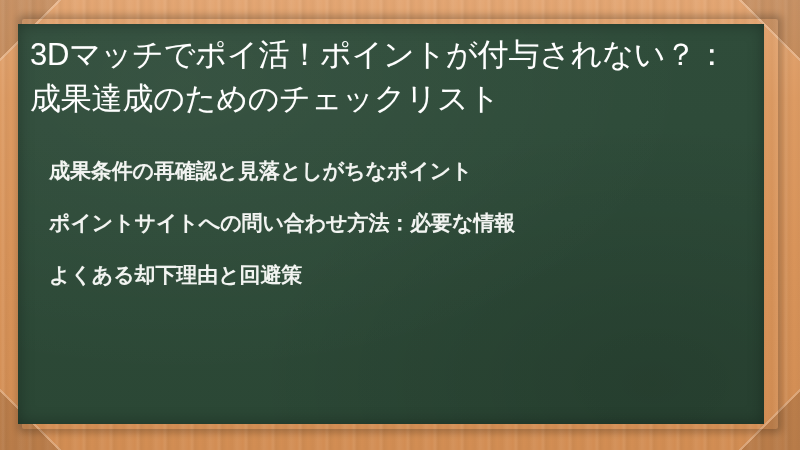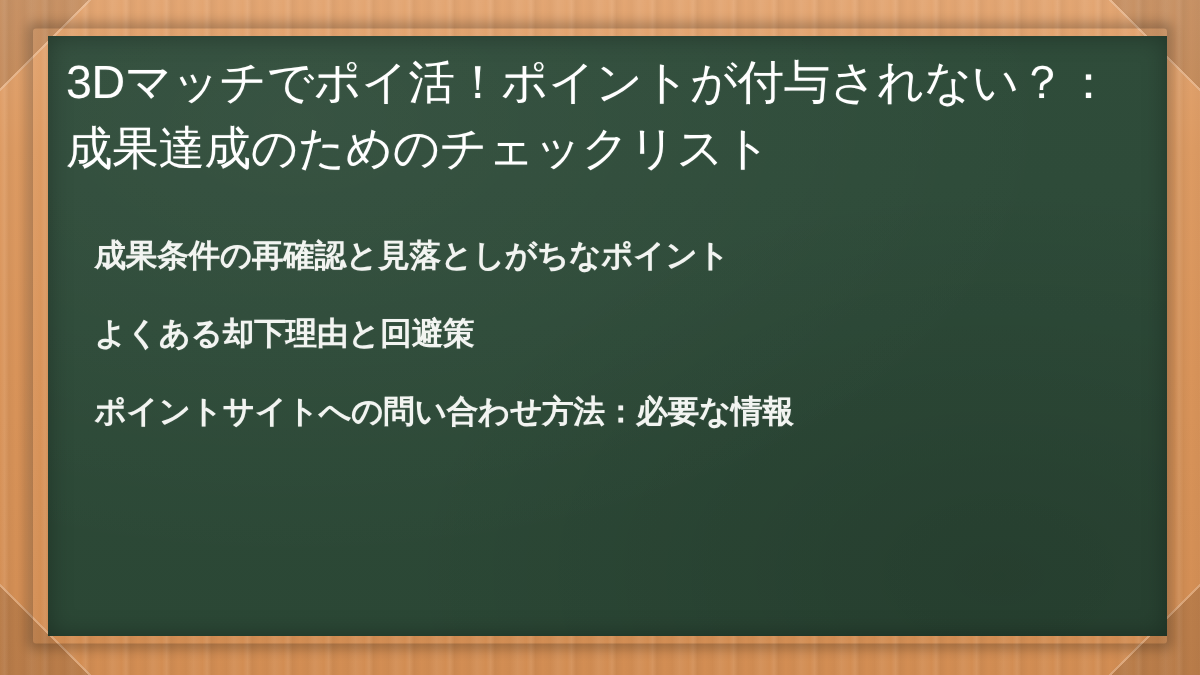--- a/index.html
+++ b/index.html
@@ -43,21 +43,21 @@
   
   #frame-inner-shadow{
     position:absolute; left:22px; top:19px; right:22px; bottom:21px;
     box-shadow:0 0 7px 4px rgba(0,0,0,0.22);
     border-radius:2px; pointer-events:none;
   }
 
   
   #chalkboard{
     position:absolute;
-    left:32px; top:24px; width:746px; height:400px;
+    left:18px; top:24px; width:746px; height:400px;
     background:
       radial-gradient(120% 130% at 22% 14%, rgba(255,255,255,0.045) 0%, rgba(255,255,255,0.0) 58%),
       radial-gradient(90% 110% at 85% 90%, rgba(0,0,0,0.13) 0%, rgba(0,0,0,0.0) 60%),
       linear-gradient(180deg,#2f4c3a 0%, #2d4a38 48%, #2b4735 100%);
     box-shadow:inset 0 0 16px rgba(0,0,0,0.30);
     overflow:hidden;
   }
 
   
   #board-content{
@@ -101,21 +101,21 @@
   <div class="mitre br"></div>
   <div id="frame-inner-shadow"></div>
 
   <div id="chalkboard">
     <div id="board-content">
 
       <h1 id="board-title">3Dマッチでポイ活！ポイントが付与されない？：成果達成のためのチェックリスト</h1>
 
       <ul id="board-list">
         <li>成果条件の再確認と見落としがちなポイント</li>
+        <li>ポイントサイトへの問い合わせ方法：必要な情報</li>
         <li>よくある却下理由と回避策</li>
-        <li>ポイントサイトへの問い合わせ方法：必要な情報</li>
       </ul>
 
     </div>
 
   </div>
 
 </div>
 
 </body></html>

